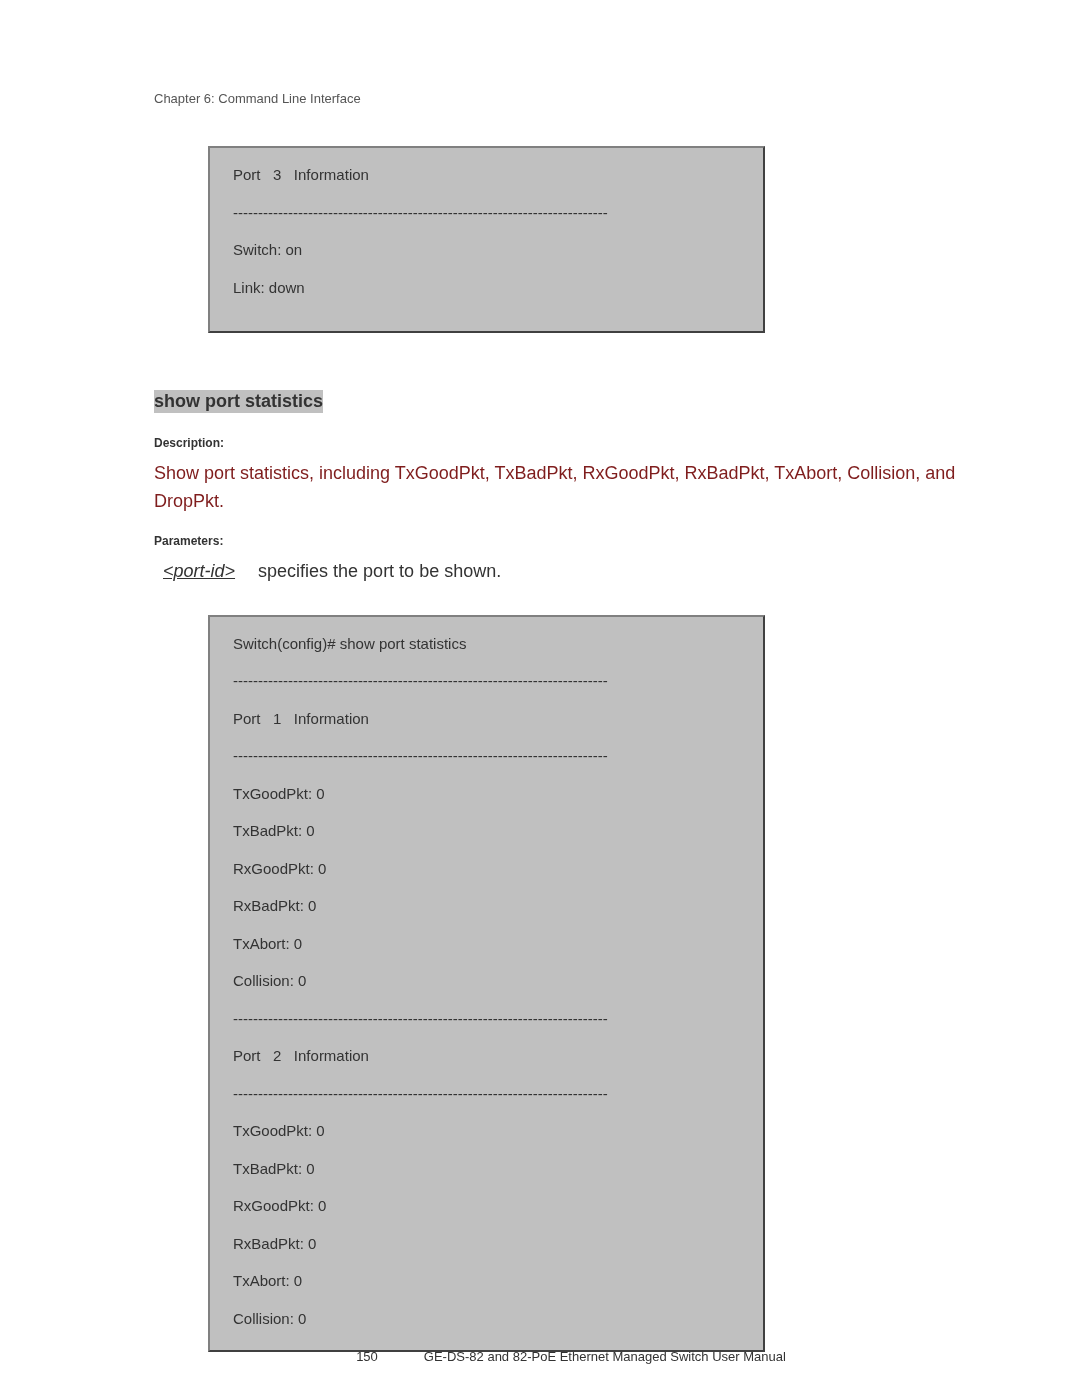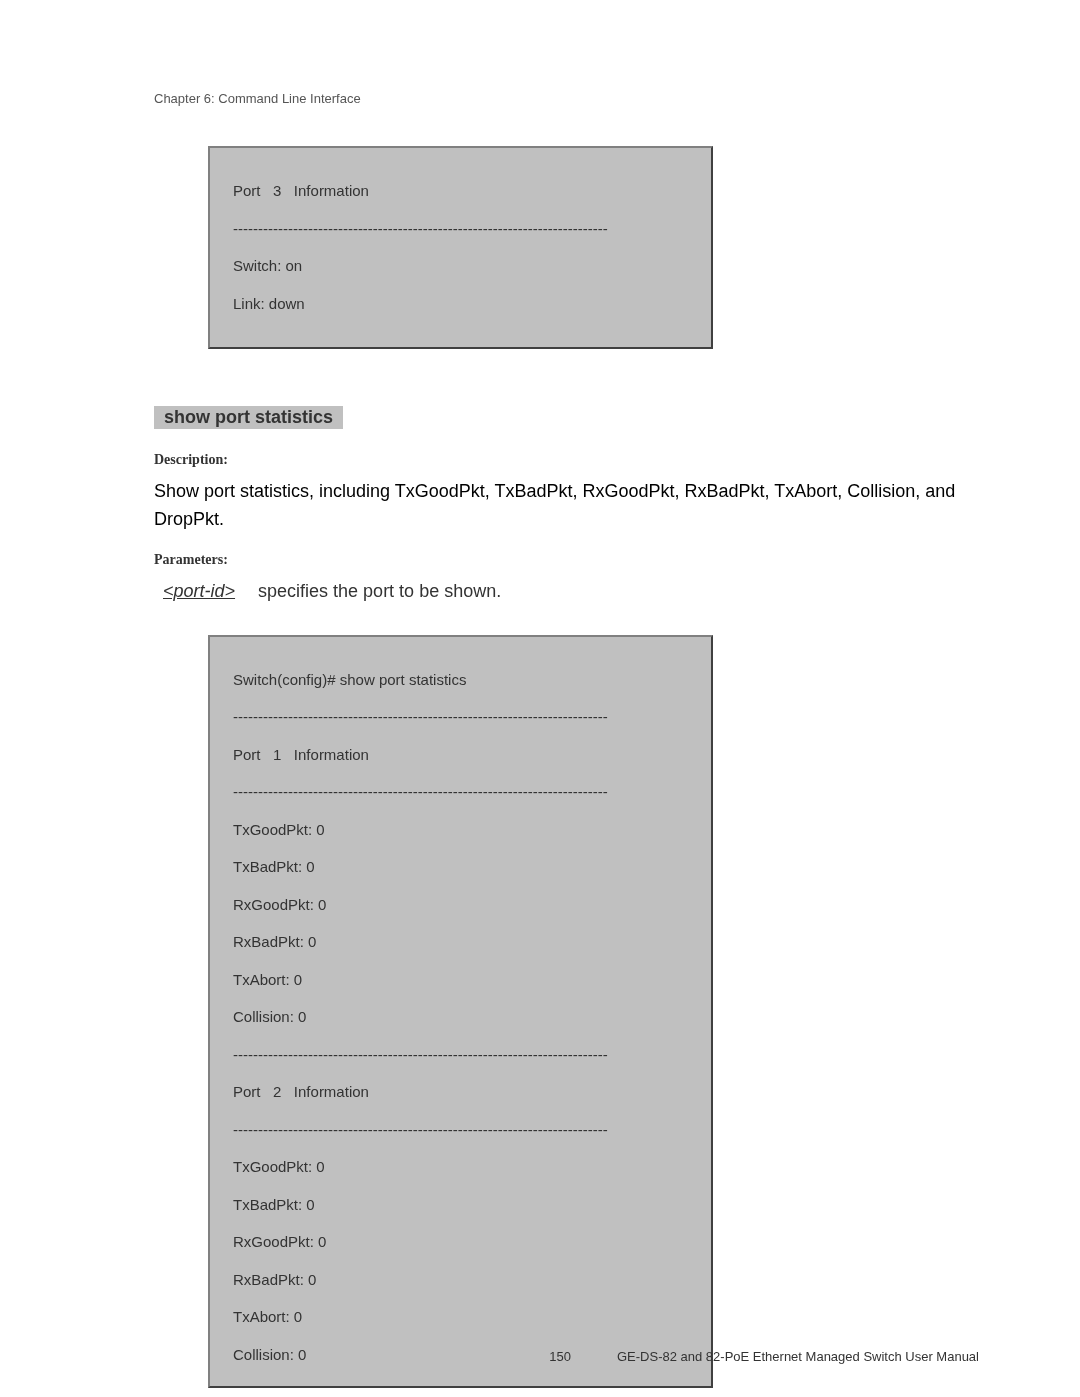--- a/index.html
+++ b/index.html
@@ -15,71 +15,70 @@
     width: 1080px;
     height: 1397px;
     padding: 55px 110px 40px 118px;
   }
   .chapter-header {
     font-size: 13px;
     color: #555;
     margin-bottom: 40px;
   }
   .code-box {
-    width: 505px;
+    width: 557px;
     margin-left: 63px;
     background: #c0c0c0;
     border-left: 2px solid #808080;
     border-top: 2px solid #808080;
     border-right: 2px solid #404040;
     border-bottom: 2px solid #404040;
-    padding: 20px 14px 20px 14px;
+    padding: 4px 14px 20px 14px;
     font-size: 15px;
     color: #333;
     line-height: 1.9;
   }
   .code-box .sep {
     letter-spacing: 0px;
     white-space: nowrap;
     overflow: hidden;
   }
   .section-heading {
     display: inline-block;
     background: #c0c0c0;
     font-weight: 600;
     font-size: 18px;
-    padding: 1px 10px;
+    padding: 1px 0;
     margin-top: 48px;
     margin-bottom: 14px;
   }
   .label-bold {
     font-weight: bold;
-    font-size: 14px;
+    font-size: 12px;
     margin-bottom: 10px;
-    font-family: Liberation Serif, serif;
   }
   .body-text {
     font-size: 18px;
     line-height: 1.55;
     margin-bottom: 18px;
-    color: #000000;
+    color: #7f1d1d;
   }
   .param-text {
     font-size: 18px;
     line-height: 1.5;
     margin-bottom: 30px;
   }
   .param-text .italic { font-style: italic; text-decoration: underline; }
   .footer {
     position: absolute;
     left: 118px;
     right: 110px;
     bottom: 42px;
     display: flex;
-    justify-content: flex-end;
+    justify-content: center;
     font-size: 13px;
     color: #333;
     gap: 28px;
   }
   .code-box .row { white-space: pre; }
 </style>
 </head>
 <body>
 
 <div class="page">

